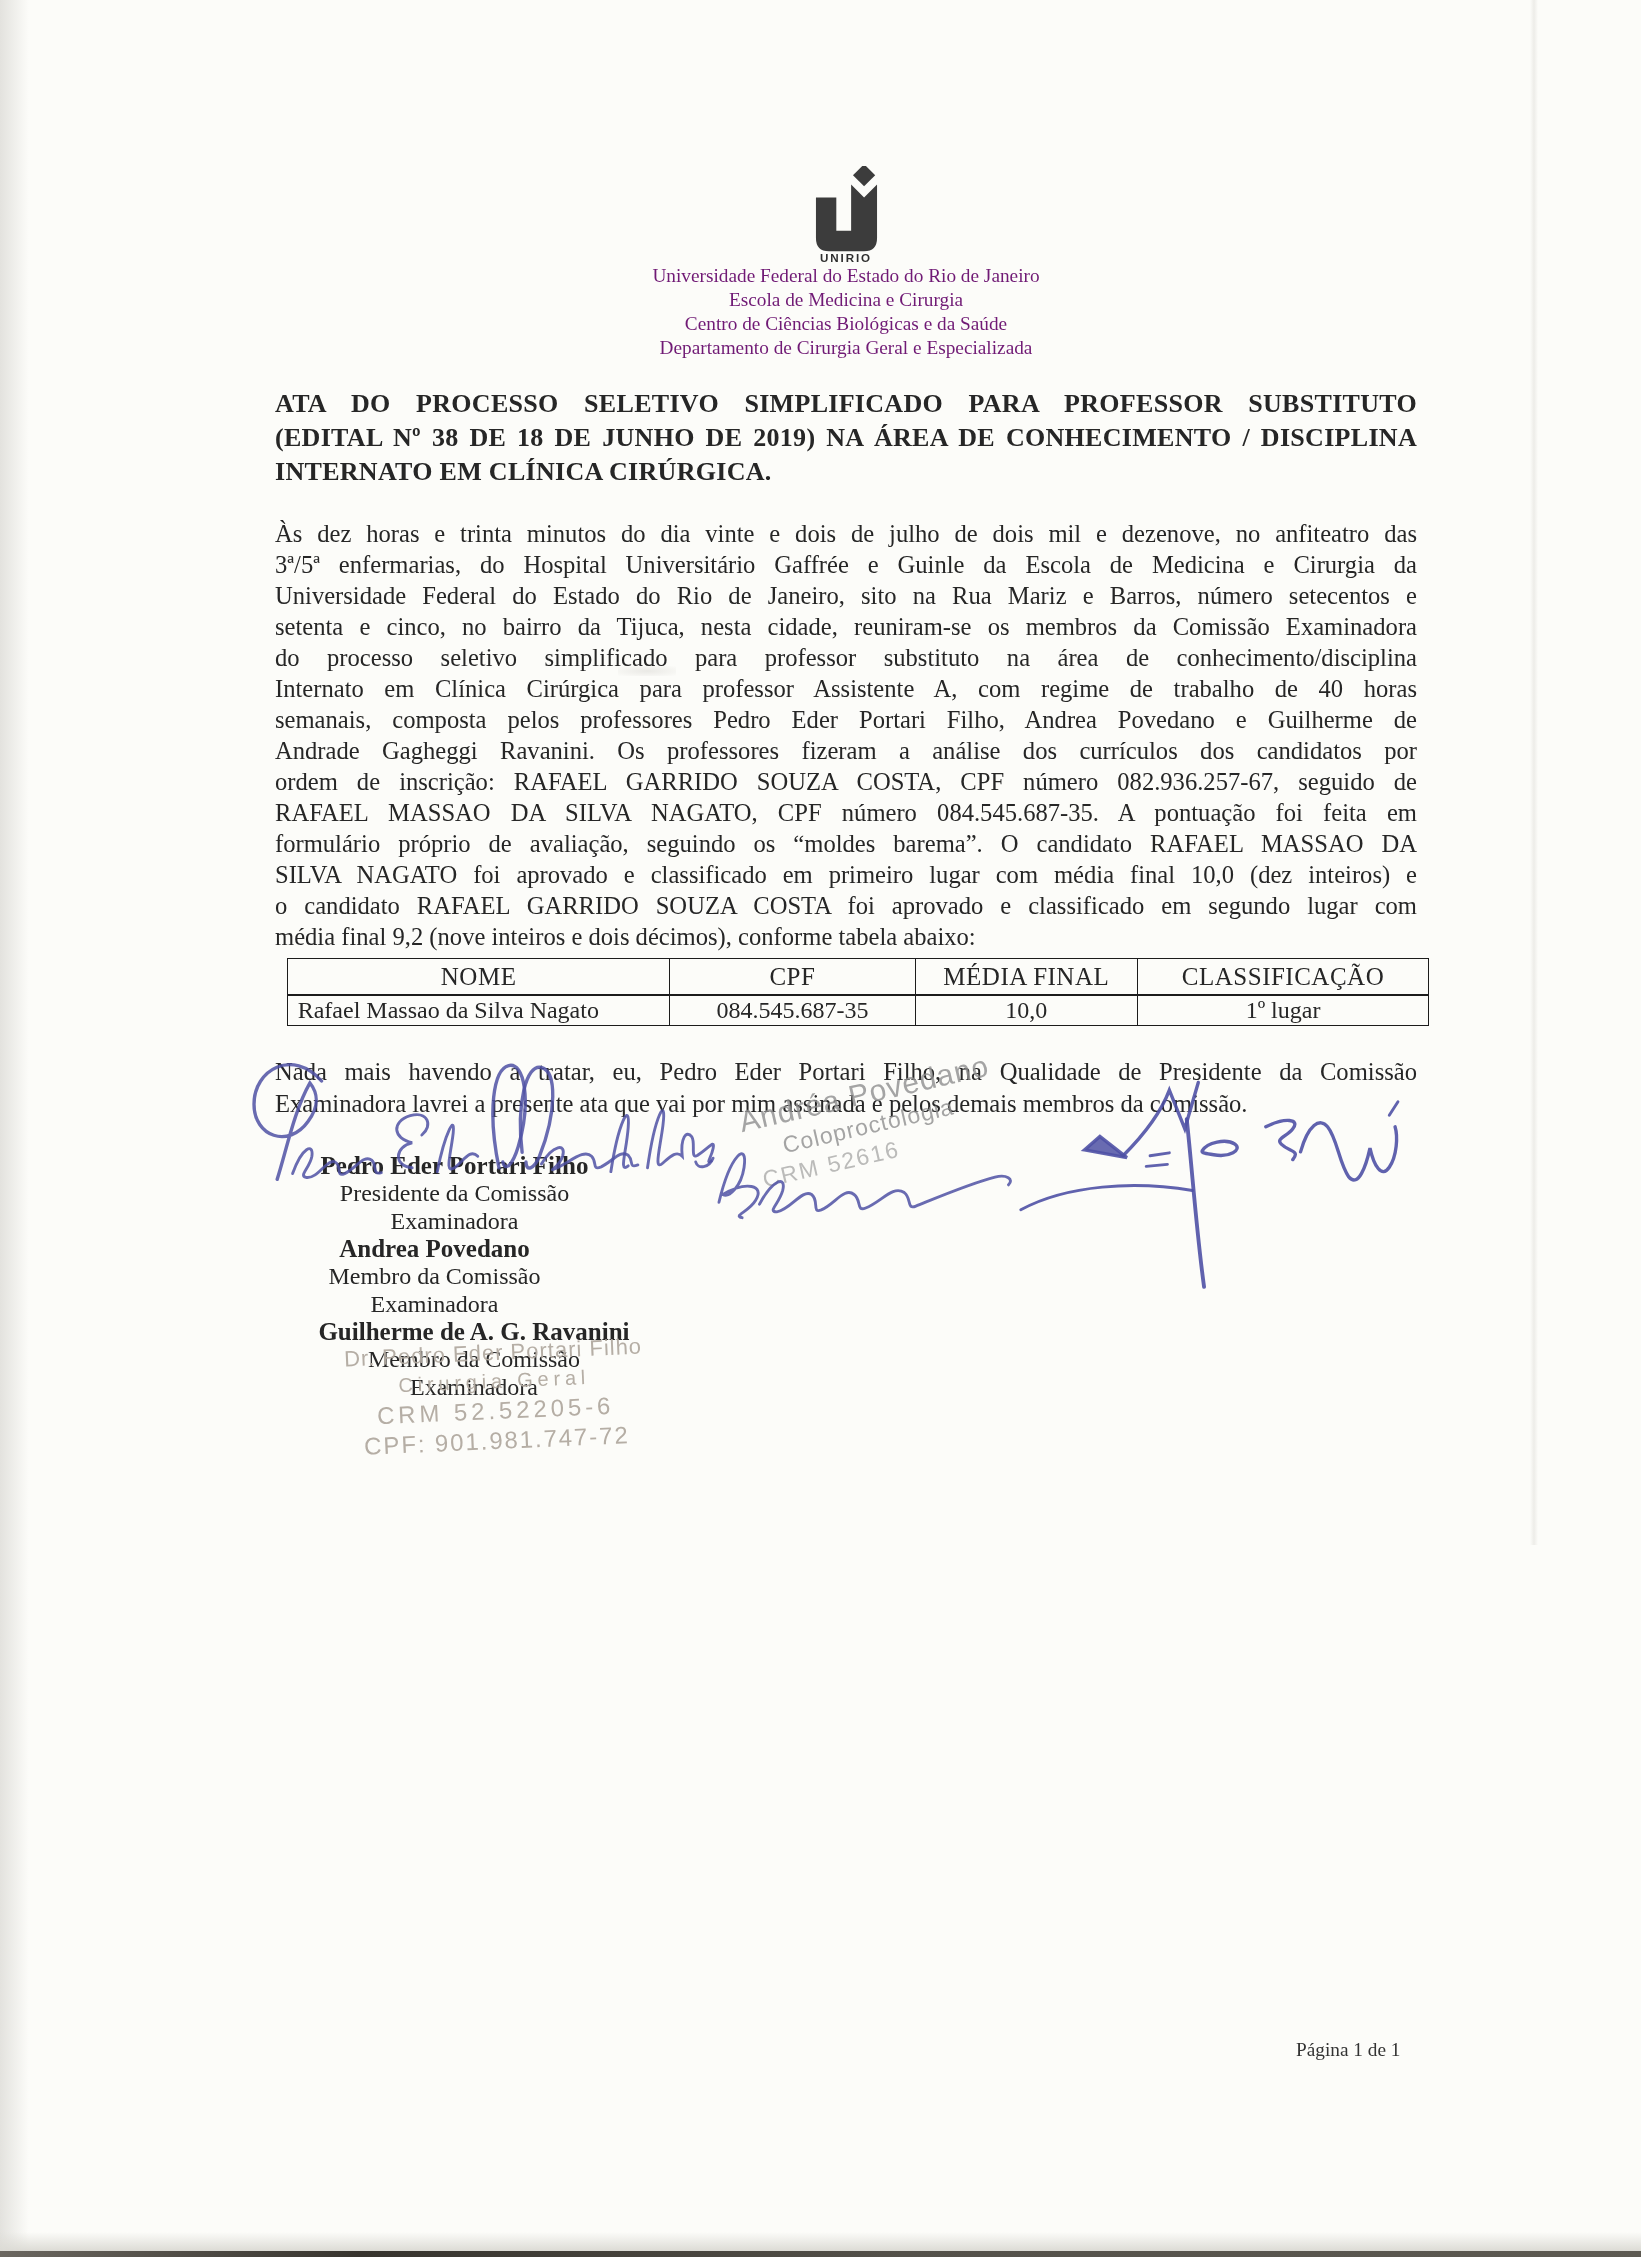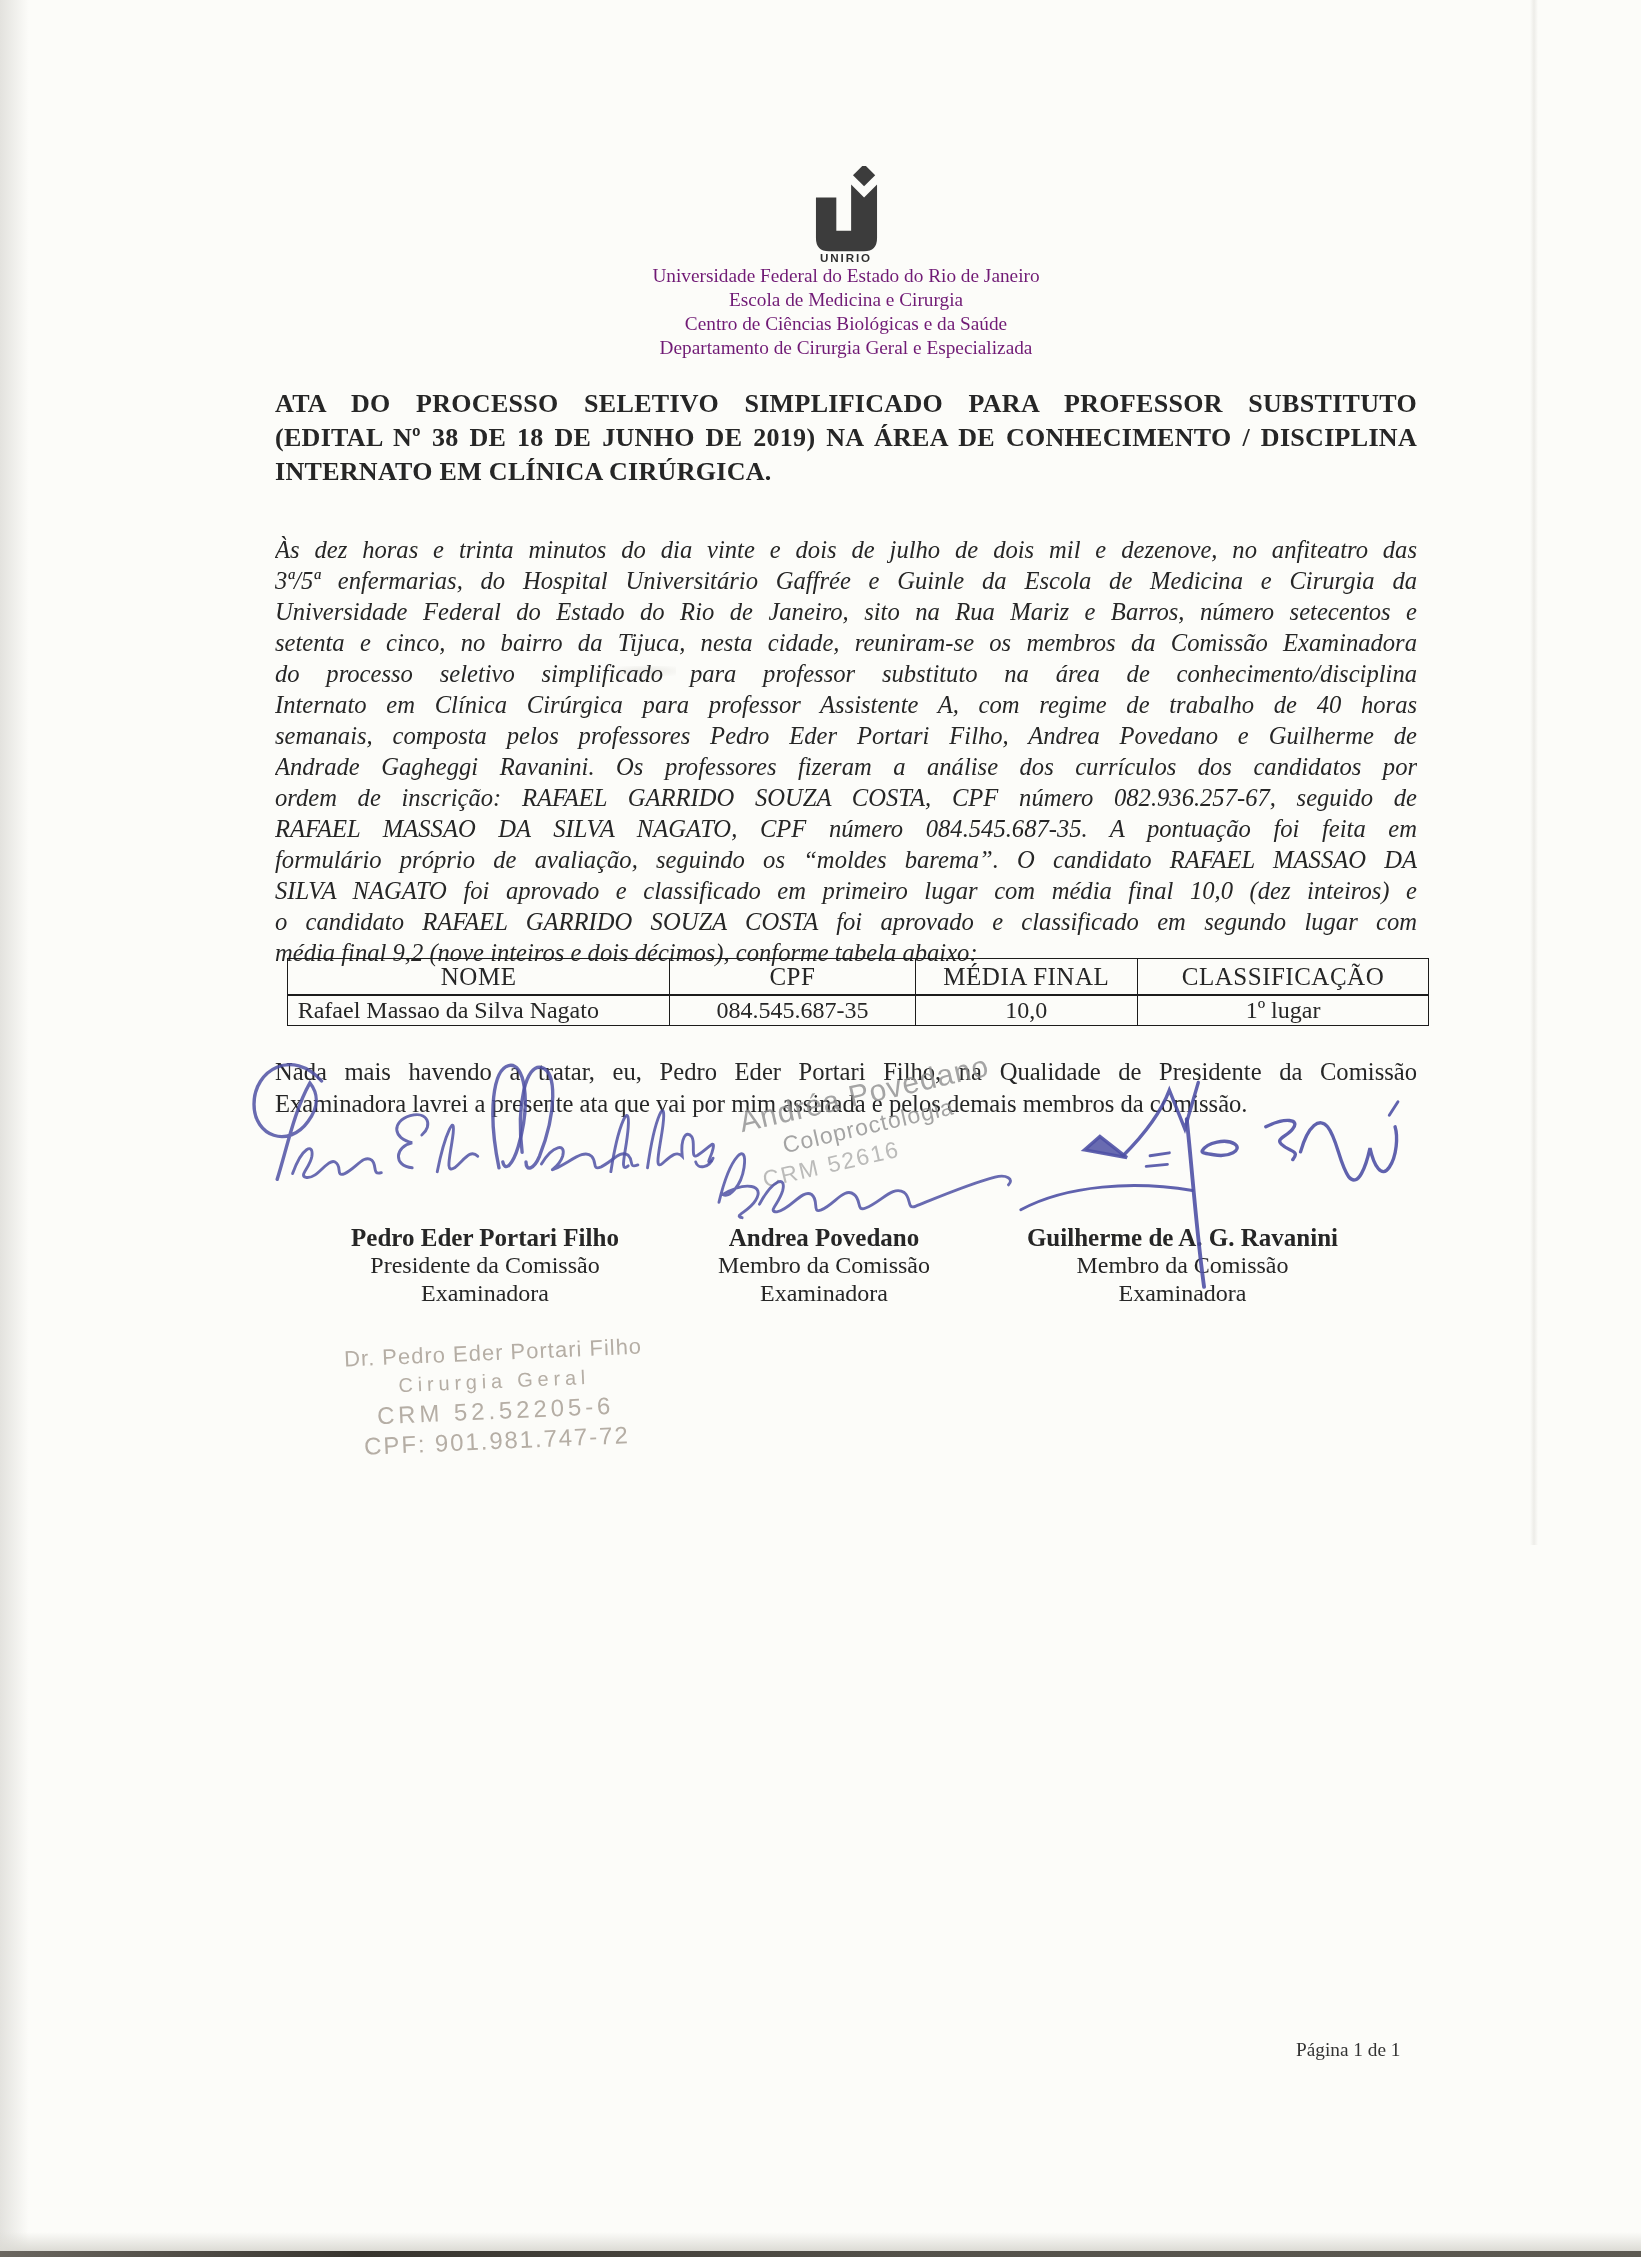--- a/index.html
+++ b/index.html
@@ -30,36 +30,36 @@
 
   
   .jline{text-align:justify;overflow:hidden;}
   .jline::after{content:"";display:inline-block;width:100%;height:0;}
   .title .jline:last-child,.bodytext .jline:last-child,.closing .jline:last-child{text-align:left;}
   .title .jline:last-child::after,.bodytext .jline:last-child::after,.closing .jline:last-child::after{content:none;}
 
   .title{position:absolute;left:275px;top:387px;width:1142px;font-weight:bold;}
   .title .jline{font-size:26px;height:34px;line-height:34px;letter-spacing:0.3px;}
 
-  .bodytext{position:absolute;left:275px;top:534px;width:1142px;font-style:italic;}
+  .bodytext{position:absolute;left:275px;top:518px;width:1142px;}
   .bodytext .jline{font-size:24.6px;height:31px;line-height:31px;}
 
   .closing{position:absolute;left:275px;top:1056px;width:1142px;}
   .closing .jline{font-size:24.6px;height:32px;line-height:32px;}
 
   
   .results{position:absolute;left:287px;top:958px;width:1142px;border-collapse:collapse;
     table-layout:fixed;}
   .results th,.results td{border:1.9px solid #1c1c1c;padding:0;}
   .results th{height:35px;font-size:25px;font-weight:normal;letter-spacing:0.5px;text-align:center;border-bottom-width:2.9px;}
   .results td{height:29px;font-size:24px;text-align:center;}
   .results td.nome{text-align:left;padding-left:9.7px;}
 
   
-  .signatures{position:absolute;left:275px;top:1224px;width:1137px;display:flex;justify-content:center;}
+  .signatures{position:absolute;left:275px;top:1152px;width:1137px;display:flex;justify-content:flex-start;flex-direction:column;}
   .sig-col{text-align:center;}
   .sig-col:nth-child(1){width:359px;}
   .sig-col:nth-child(2){width:319px;}
   .sig-col:nth-child(3){width:398px;}
   .sig-name{font-size:25px;font-weight:bold;line-height:27px;}
   .sig-role,.sig-org{font-size:24px;line-height:28px;}
 
   .sig-ink{position:absolute;pointer-events:none;z-index:5;}
 
   

